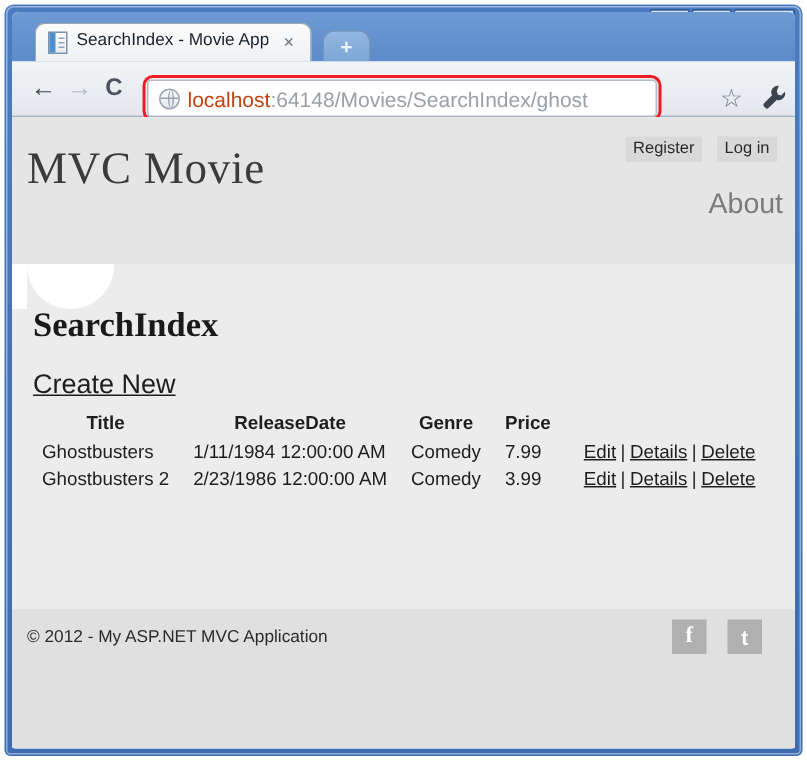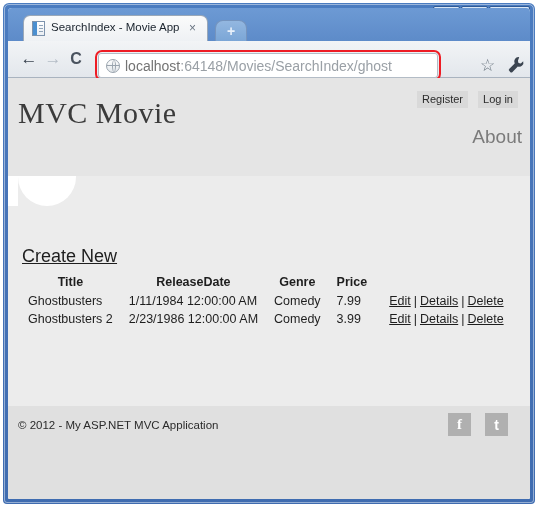--- a/index.html
+++ b/index.html
@@ -232,21 +232,21 @@
     background: #9aa4ae;
   }
   .url-text {
     position: absolute;
     left: 26px; top: 3px;
     font-size: 14px;
     line-height: 19px;
     white-space: nowrap;
     font-family: "Liberation Sans", sans-serif;
   }
-  .url-host { color: #737373; }
+  .url-host { color: #c2410c; }
   .url-path { color: #9aa0a6; }
 
   .star-icon {
     position: absolute;
     left: 472px; top: 48px;
     font-size: 17px;
     color: #6d7883;
     line-height: 19px;
   }
   .wrench-icon {
@@ -462,20 +462,21 @@
         <div class="authlinks">
           <span class="authlink">Register</span>
           <span class="authlink">Log in</span>
         </div>
         <div class="mainnav">
           <span class="navitem">About</span>
         </div>
       </div>
 
       <div class="content">
+        <div class="page-title">SearchIndex</div>
         <a class="create-new" href="#">Create New</a>
 
         <table class="movies">
           <thead>
             <tr>
               <th>Title</th>
               <th>ReleaseDate</th>
               <th>Genre</th>
               <th>Price</th>
               <th></th>

